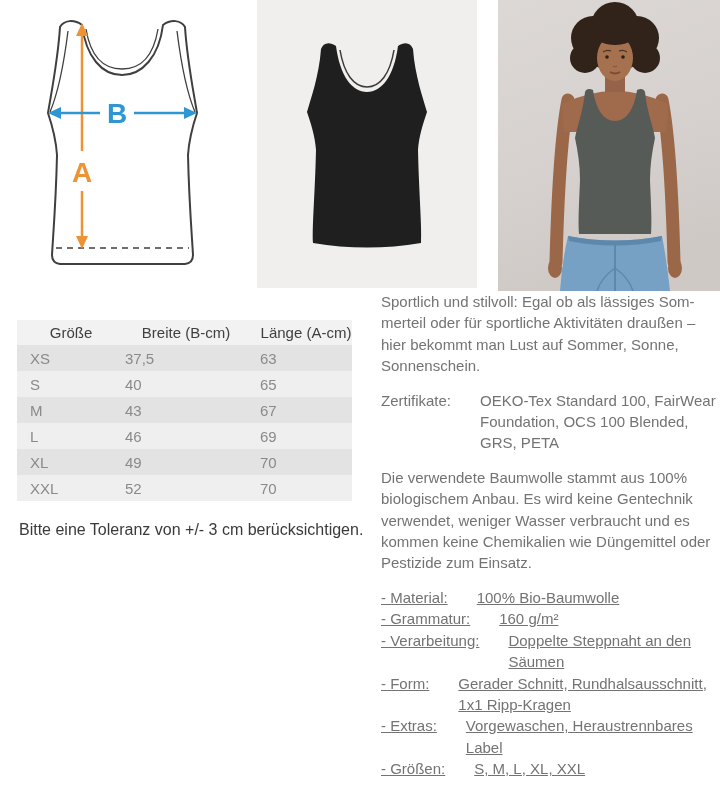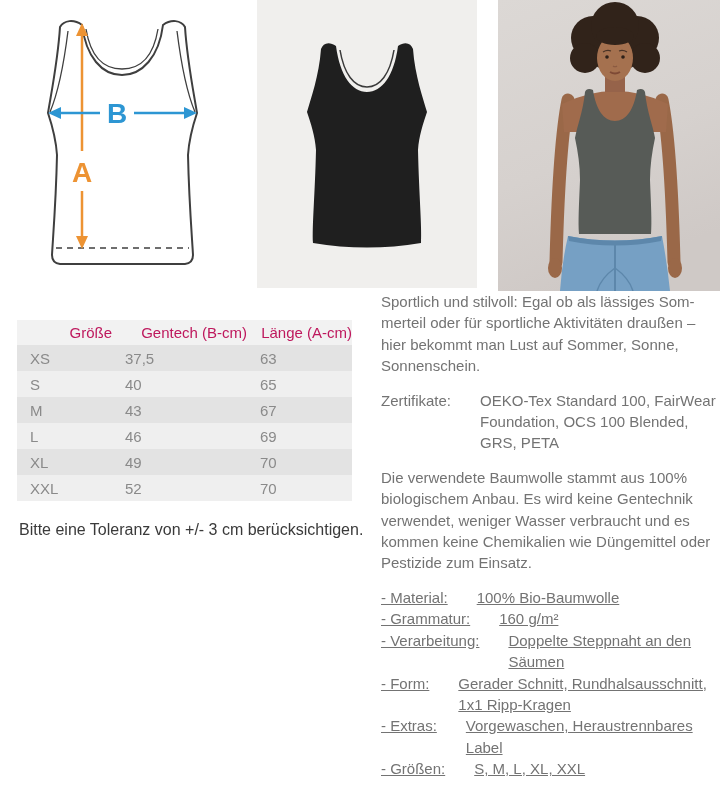--- a/index.html
+++ b/index.html
@@ -12,21 +12,21 @@
   .product-box{position:absolute;left:257px;top:0;width:220px;height:288px;background:#f0efed;}
   .model-box{position:absolute;left:498px;top:0;width:222px;height:291px;}
   .diagram-box svg,.product-box svg,.model-box svg{display:block;}
   
   table.size-table{
     position:absolute;left:17px;top:320px;width:335px;
     border-collapse:collapse;table-layout:fixed;font-size:15px;color:#8a8a8a;
   }
   table.size-table col.c1{width:95px;} table.size-table col.c2{width:135px;} table.size-table col.c3{width:105px;}
   table.size-table th{
-    background:#f2f2f2;color:#be185d;font-weight:400;text-align:right;
+    background:#f2f2f2;color:#404040;font-weight:400;text-align:center;
     padding:0 0 0 13px;height:25px;
   }
   table.size-table td{padding:0 0 0 13px;height:26px;}
   tr.row-dark td{background:#e3e3e3;margin-left:44px;}
   tr.row-light td{background:#efefef;}
   
   .tolerance-note{position:absolute;left:19px;top:521px;font-size:16px;color:#3a3a3a;}
   
   .description{
     position:absolute;left:381px;top:291px;width:337px;
@@ -132,21 +132,21 @@
 
   <table class="size-table">
     <colgroup>
         <col class="c1">
         <col class="c2">
         <col class="c3">
       </colgroup>
     <thead>
       <tr>
         <th>Größe</th>
-        <th>Gentech (B-cm)</th>
+        <th>Breite (B-cm)</th>
         <th>Länge (A-cm)</th>
       </tr>
     </thead>
     <tbody>
       <tr class="row-dark">
         <td>XS</td>
         <td>37,5</td>
         <td>63</td>
       </tr>
       <tr class="row-light">

